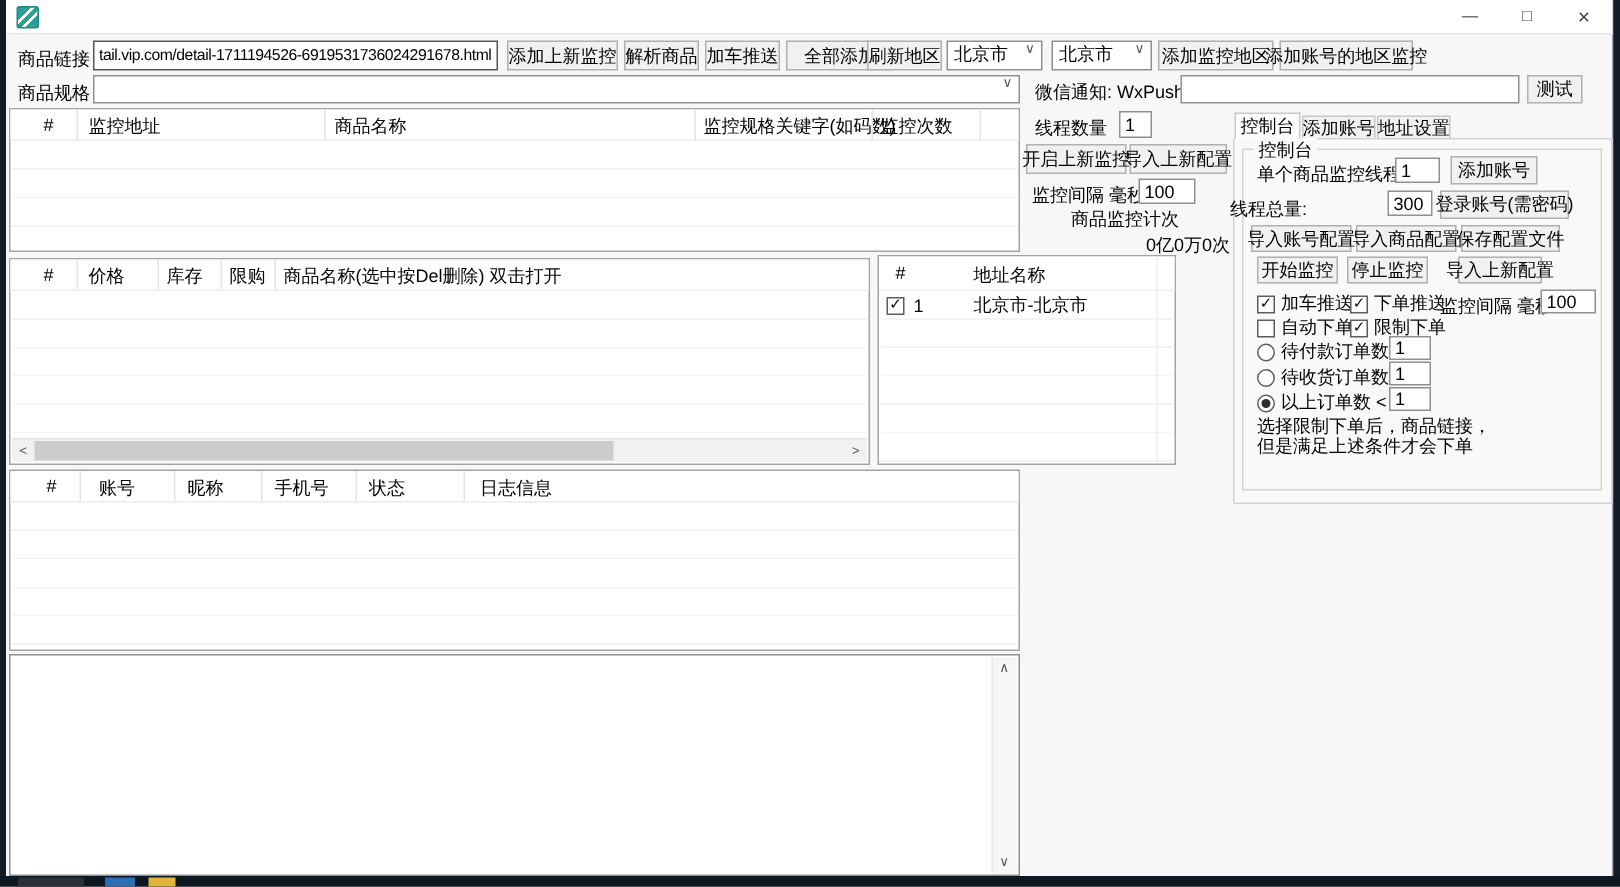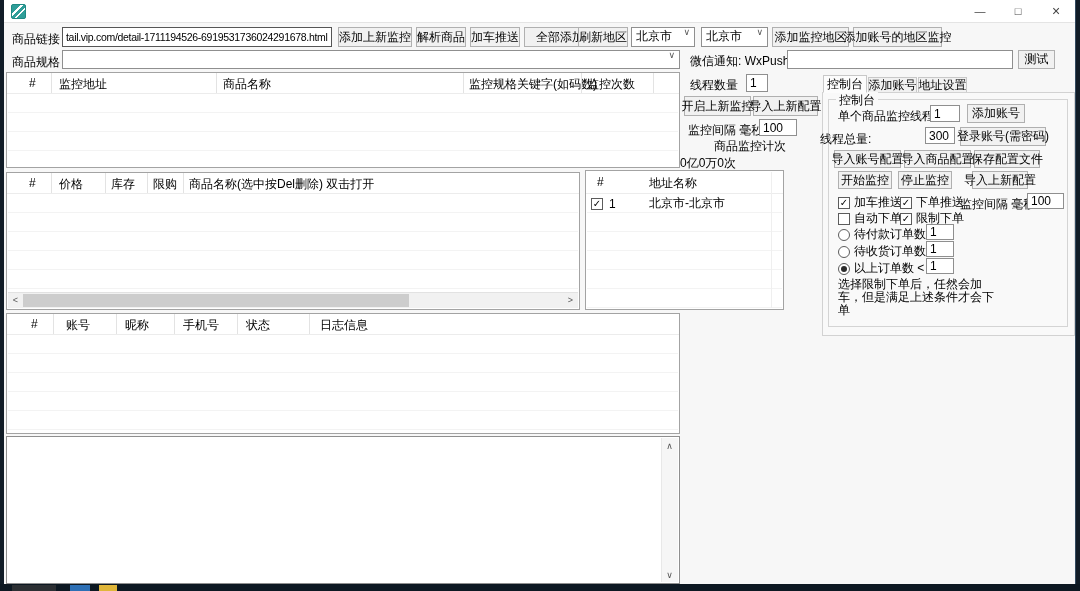--- a/index.html
+++ b/index.html
@@ -109,21 +109,21 @@
     <div class="gridlines" style="top:21px;bottom:1px"></div>
   </div>
 
   <span class="abs lbl" style="left:686px;top:77px">线程数量</span>
   <div class="abs inp" style="left:742px;top:74px;width:22px;height:18px">1</div>
   <div class="abs btn" style="left:680px;top:96px;width:67px;height:20px">开启上新监控</div>
   <div class="abs btn" style="left:749px;top:96px;width:65px;height:20px">导入上新配置</div>
   <span class="abs lbl" style="left:684px;top:122px">监控间隔 毫秒</span>
   <div class="abs inp" style="left:755px;top:119px;width:38px;height:17px">100</div>
   <div class="abs lbl" style="left:676px;top:138px;width:140px;text-align:center">商品监控计次</div>
-  <div class="abs lbl" style="left:676px;top:155px;width:140px;text-align:left">0亿0万0次</div>
+  <div class="abs lbl" style="left:676px;top:155px;width:140px;text-align:right">0亿0万0次</div>
 
   <div class="abs tab active" style="left:819px;top:75px;width:44px;height:18px">控制台</div>
   <div class="abs tab" style="left:864px;top:77px;width:49px;height:16px">添加账号</div>
   <div class="abs tab" style="left:914px;top:77px;width:49px;height:16px">地址设置</div>
 
   <div class="abs tabpage" style="left:818px;top:92px;width:253px;height:244px"></div>
   <div class="abs groupbox" style="left:824px;top:99px;width:240px;height:228px"></div>
   <span class="abs grouplabel" style="left:832px;top:92px">控制台</span>
 
   <span class="abs lbl" style="left:834px;top:108px">单个商品监控线程</span>
@@ -173,21 +173,21 @@
     <span class="lbl">待收货订单数 &lt;</span>
   </div>
   <div class="abs inp" style="left:922px;top:241px;width:28px;height:16px">1</div>
 
   <div class="abs ctl-row" style="left:834px;top:260px">
     <span class="radio on"></span>
     <span class="lbl">以上订单数 &lt;</span>
   </div>
   <div class="abs inp" style="left:922px;top:258px;width:28px;height:16px">1</div>
 
-  <div class="abs note" style="left:834px;top:278px;width:160px">选择限制下单后，任然会加车，但是满足上述条件才会下单</div>
+  <div class="abs note" style="left:834px;top:278px;width:160px">选择限制下单后，商品链接，但是满足上述条件才会下单</div>
 
   <div class="abs tbl" style="left:2px;top:172px;width:574px;height:138px">
     <div class="thead">
       <span class="hcell" style="left:22px">#</span>
       <span class="hcell" style="left:52px">价格</span>
       <span class="hcell" style="left:104px">库存</span>
       <span class="hcell" style="left:146px">限购</span>
       <span class="hcell" style="left:182px">商品名称(选中按Del删除) 双击打开</span>
       <i class="vsep" style="left:44px"></i>
       <i class="vsep" style="left:98px"></i>

